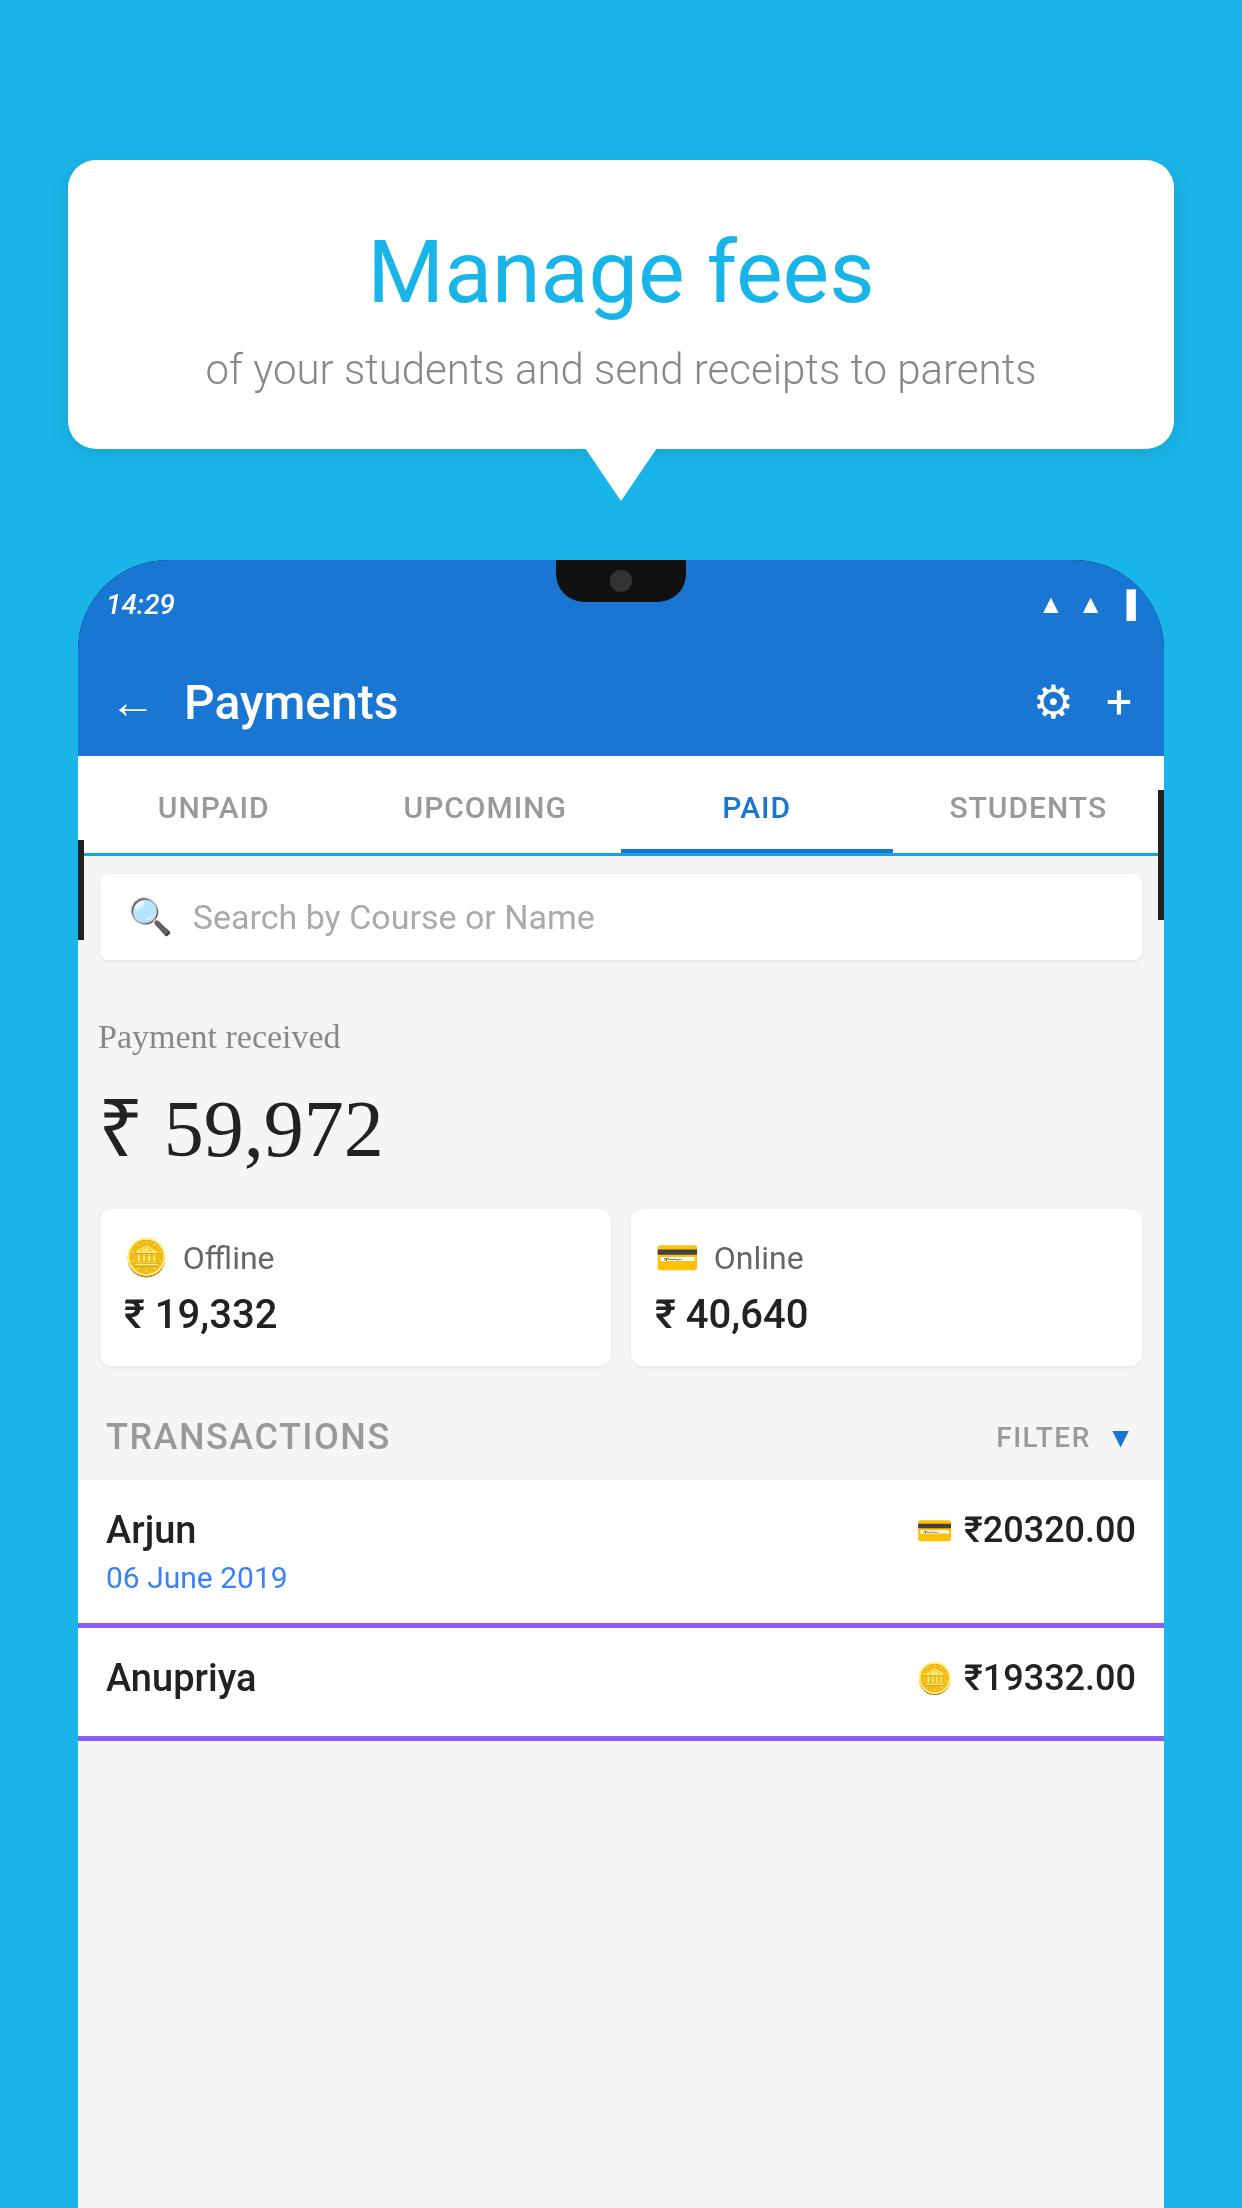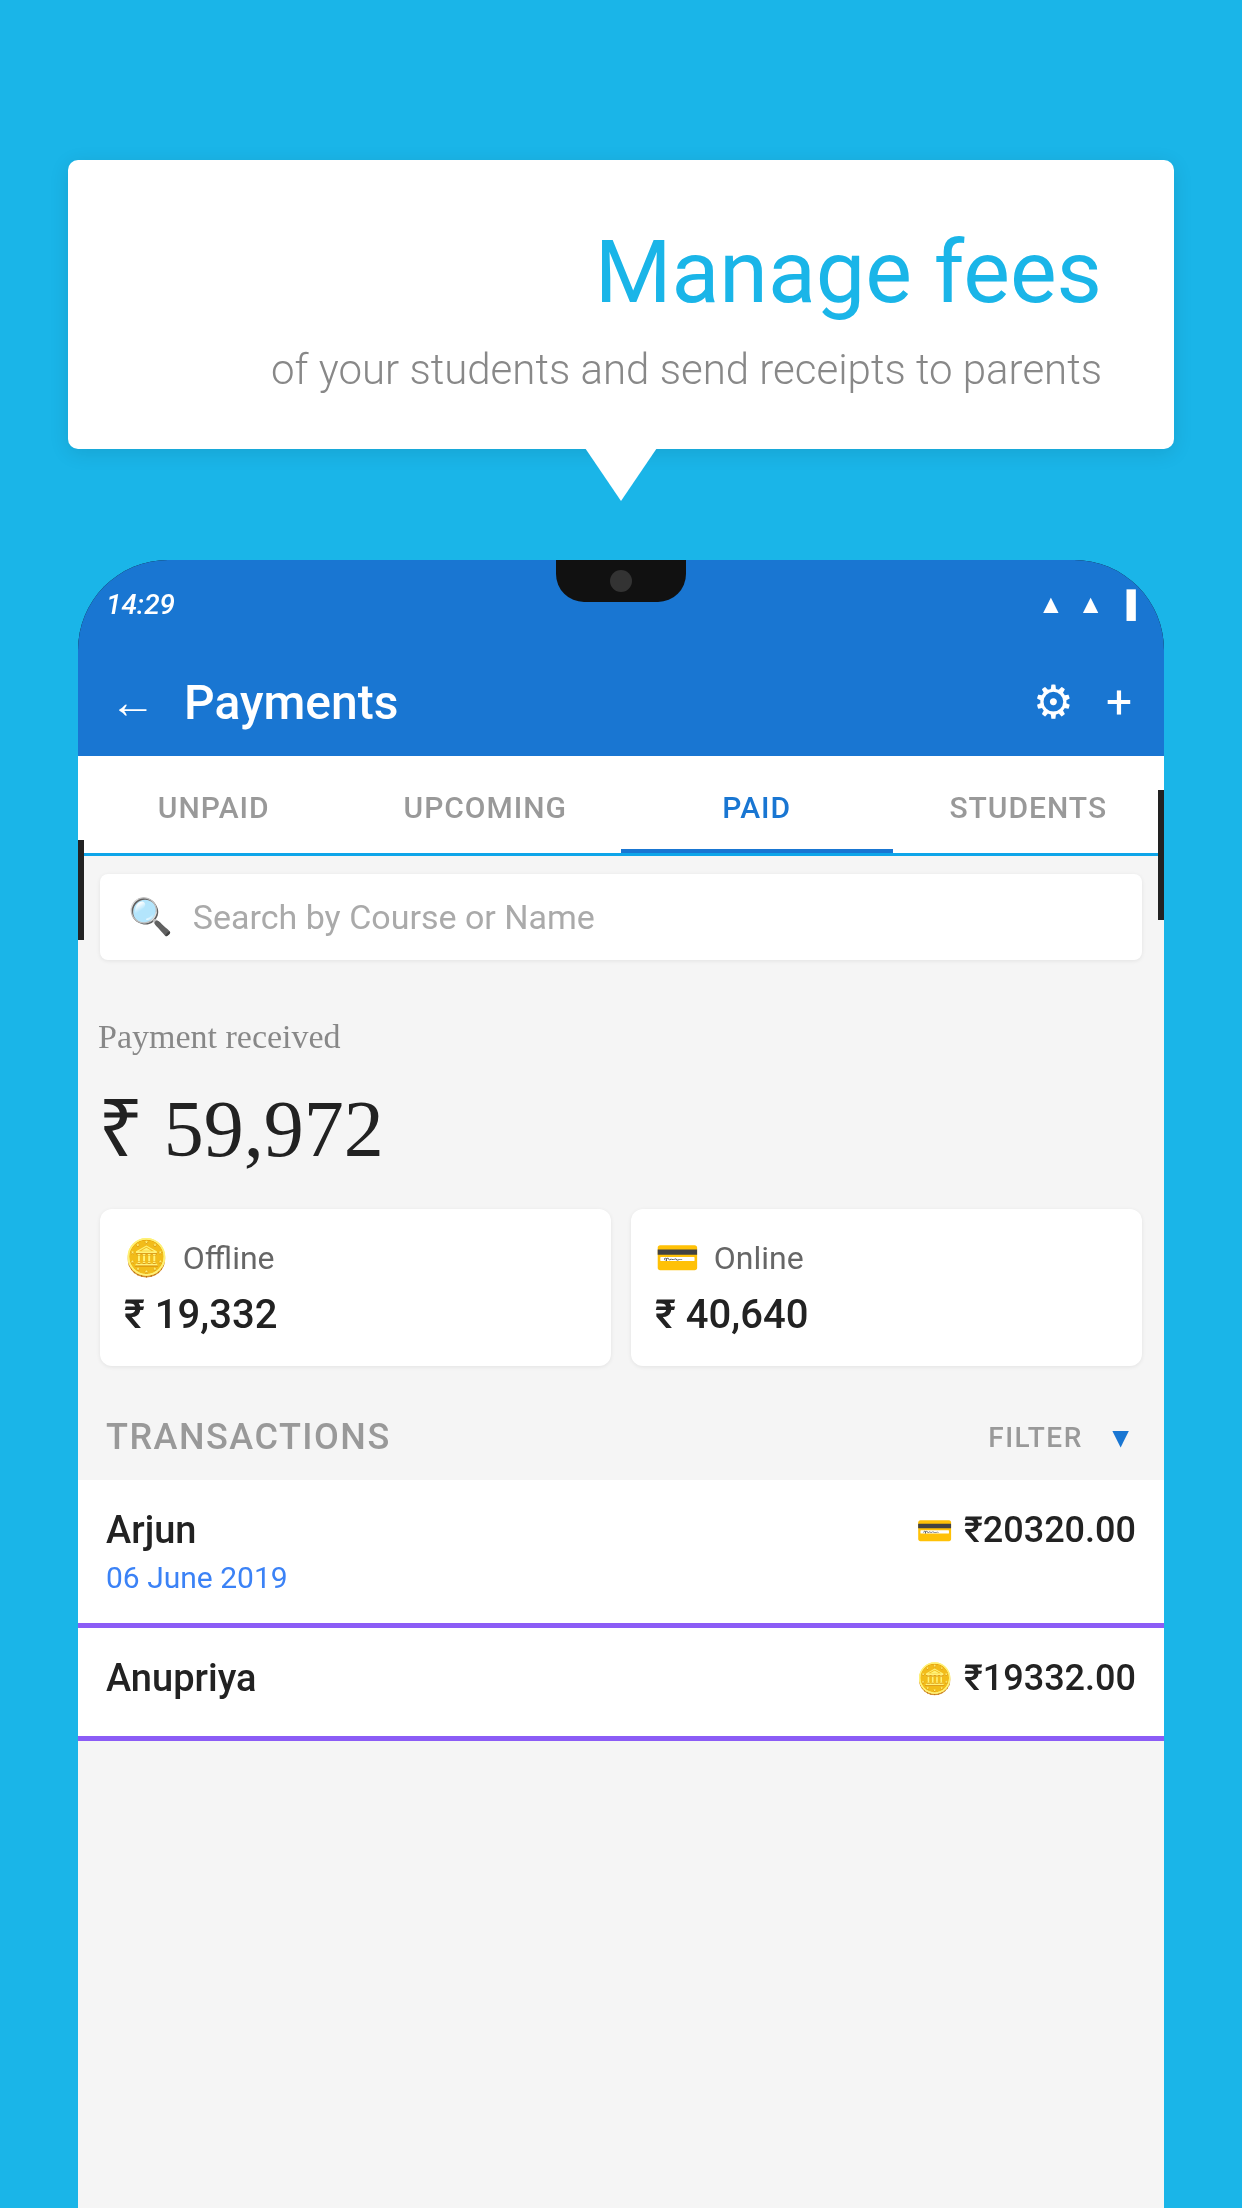--- a/index.html
+++ b/index.html
@@ -16,23 +16,23 @@
     
     .speech-bubble-container {
       position: absolute;
       top: 160px;
       left: 68px;
       right: 68px;
     }
 
     .speech-bubble {
       background: white;
-      border-radius: 10px;
+      border-radius: 28px;
       padding: 60px 72px 55px;
-      text-align: right;
+      text-align: center;
       position: relative;
       box-shadow: 0 4px 20px rgba(0,0,0,0.1);
     }
 
     .speech-bubble::after {
       content: '';
       position: absolute;
       bottom: -52px;
       left: 50%;
       transform: translateX(-50%);
@@ -283,21 +283,21 @@
       letter-spacing: 1.5px;
     }
 
     .filter-label {
       color: #999;
       font-size: 28px;
       font-weight: 500;
       letter-spacing: 1.5px;
       display: flex;
       align-items: center;
-      gap: 24px;
+      gap: 16px;
     }
 
     .filter-icon {
       color: #1976d2;
       font-size: 28px;
     }
 
     
     .transaction-row {
       background: white;

